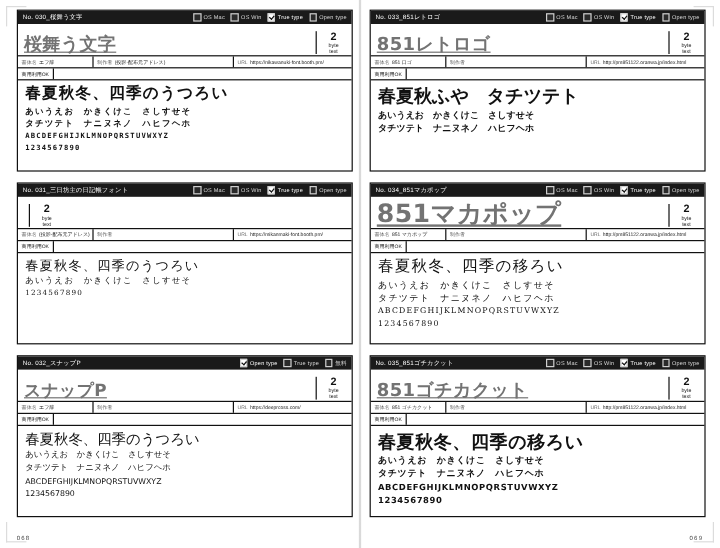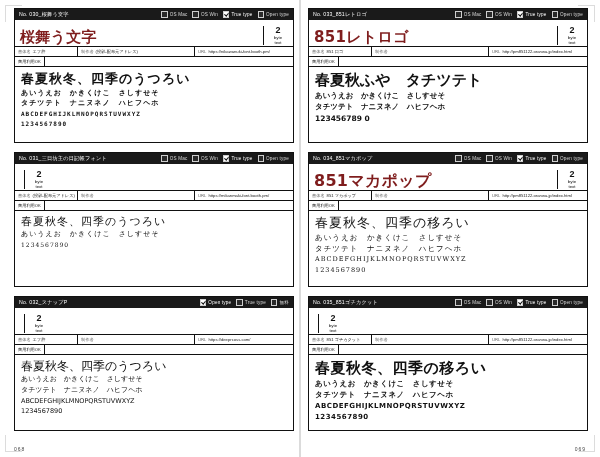--- a/index.html
+++ b/index.html
@@ -66,23 +66,24 @@
   .title-row{
     display:flex;align-items:flex-end;
     padding:3px 4px 1px 5px;
     border-bottom:1px solid #111;
     min-height:22px;
   }
   .font-title{
     flex:1 1 auto;
     font-family:"DejaVu Sans", sans-serif;
     font-weight:bold;
-    color:#7f1d1d;
+    color:#737373;
     line-height:1;
     letter-spacing:0.3px;
+    text-decoration:underline;
   }
   .byte{
     flex:0 0 auto;
     width:22px;
     text-align:center;
     font-size:4.4px;
     line-height:1.15;
     color:#111;
     border-left:1px solid #111;
     padding-left:3px;
@@ -276,20 +277,21 @@
         <span class="chk">
             <i class="box"></i>
             <span>True type</span>
           </span>
         <span class="chk">
             <i class="box"></i>
             <span>無料</span>
           </span>
       </div>
       <div class="title-row">
+        <div class="font-title" style="font-size:14px">スナップP</div>
         <div class="byte">
           <span class="num">2</span>byte<br>text
         </div>
       </div>
       <div class="meta">
         <div class="cell c1">
             <span class="lab">書体名</span>
             <span>エフ辞</span>
           </div>
         <div class="cell c2">
@@ -361,21 +363,20 @@
           </div>
       </div>
       <div class="meta2">
         <div class="cell">商用利用OK</div>
         <div class="cell"></div>
       </div>
       <div class="sample">
         <div class="big f-bold" style="font-size:15px">春夏秋ふや　タチツテト</div>
         <div class="mid f-bold" style="font-size:7.5px">あいうえお　かきくけこ　さしすせそ</div>
         <div class="mid f-bold" style="font-size:7.5px">タチツテト　ナニヌネノ　ハヒフヘホ</div>
-        <div class="small f-bold" style="font-size:7.5px">123456789 0</div>
       </div>
     </div>
 
     <div class="card">
       <div class="card-head">
         <span class="head-id">No. 034_851マカポップ</span>
         <span class="head-spacer"></span>
         <span class="chk">
             <i class="box"></i>
             <span>OS Mac</span>
@@ -387,21 +388,21 @@
         <span class="chk on">
             <i class="box"></i>
             <span>True type</span>
           </span>
         <span class="chk">
             <i class="box"></i>
             <span>Open type</span>
           </span>
       </div>
       <div class="title-row">
-        <div class="font-title" style="font-size:16px">851マカポップ</div>
+        <div class="font-title" style="font-size:21px">851マカポップ</div>
         <div class="byte">
           <span class="num">2</span>byte<br>text
         </div>
       </div>
       <div class="meta">
         <div class="cell c1">
             <span class="lab">書体名</span>
             <span>851 マカポップ</span>
           </div>
         <div class="cell c2">
@@ -441,20 +442,21 @@
         <span class="chk on">
             <i class="box"></i>
             <span>True type</span>
           </span>
         <span class="chk">
             <i class="box"></i>
             <span>Open type</span>
           </span>
       </div>
       <div class="title-row">
+        <div class="font-title" style="font-size:15px">851ゴチカクット</div>
         <div class="byte">
           <span class="num">2</span>byte<br>text
         </div>
       </div>
       <div class="meta">
         <div class="cell c1">
             <span class="lab">書体名</span>
             <span>851 ゴチカクット</span>
           </div>
         <div class="cell c2">

